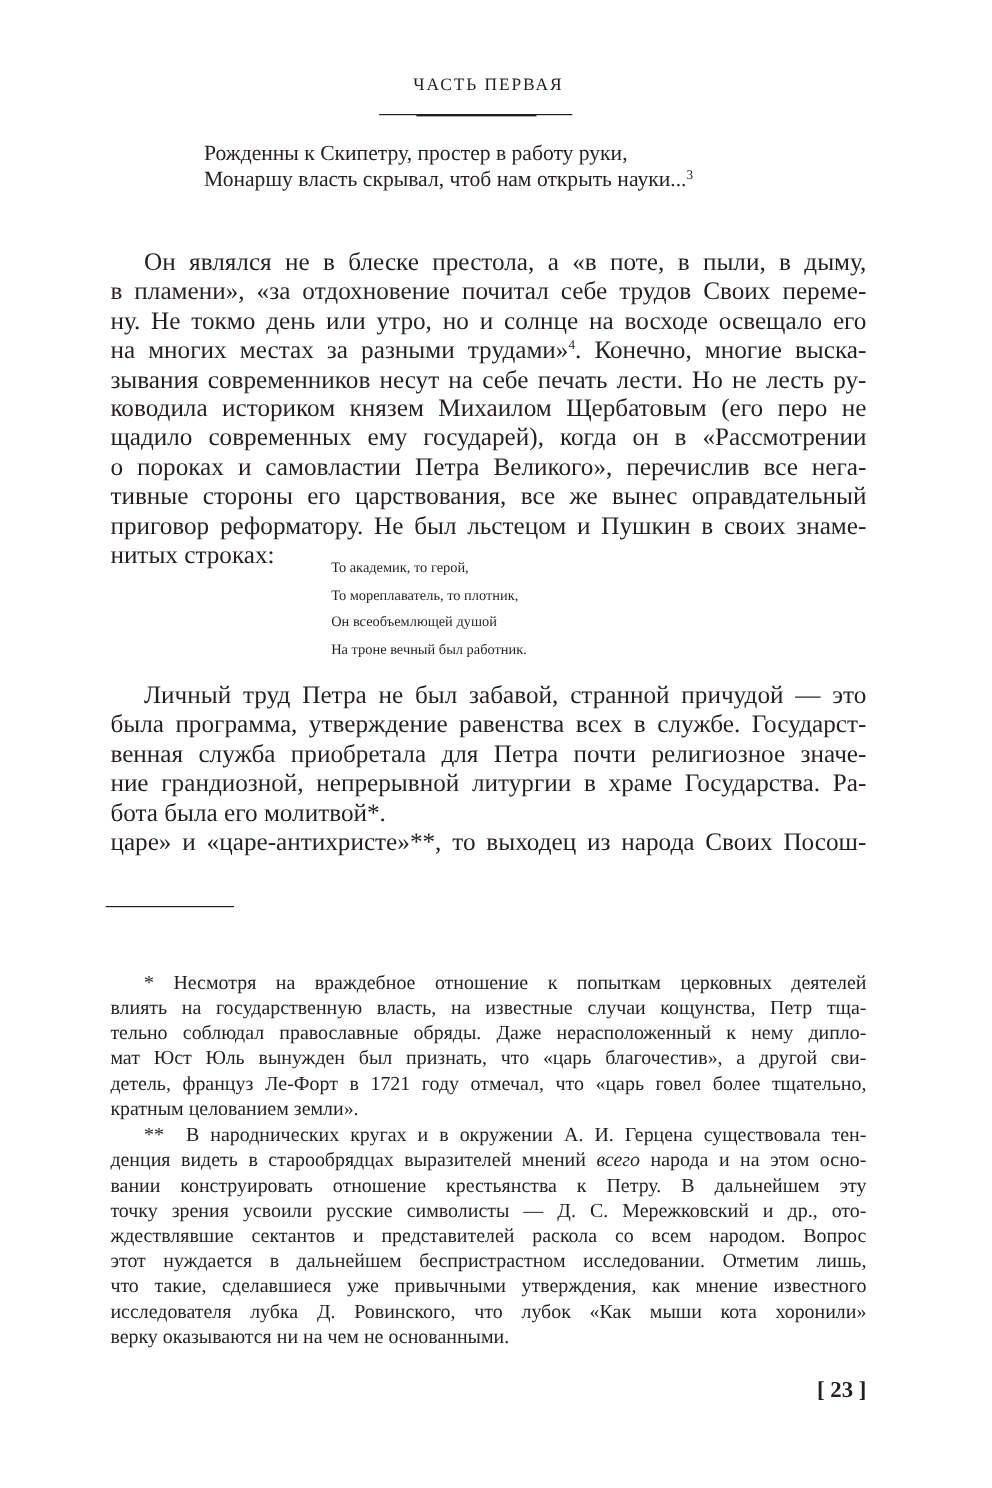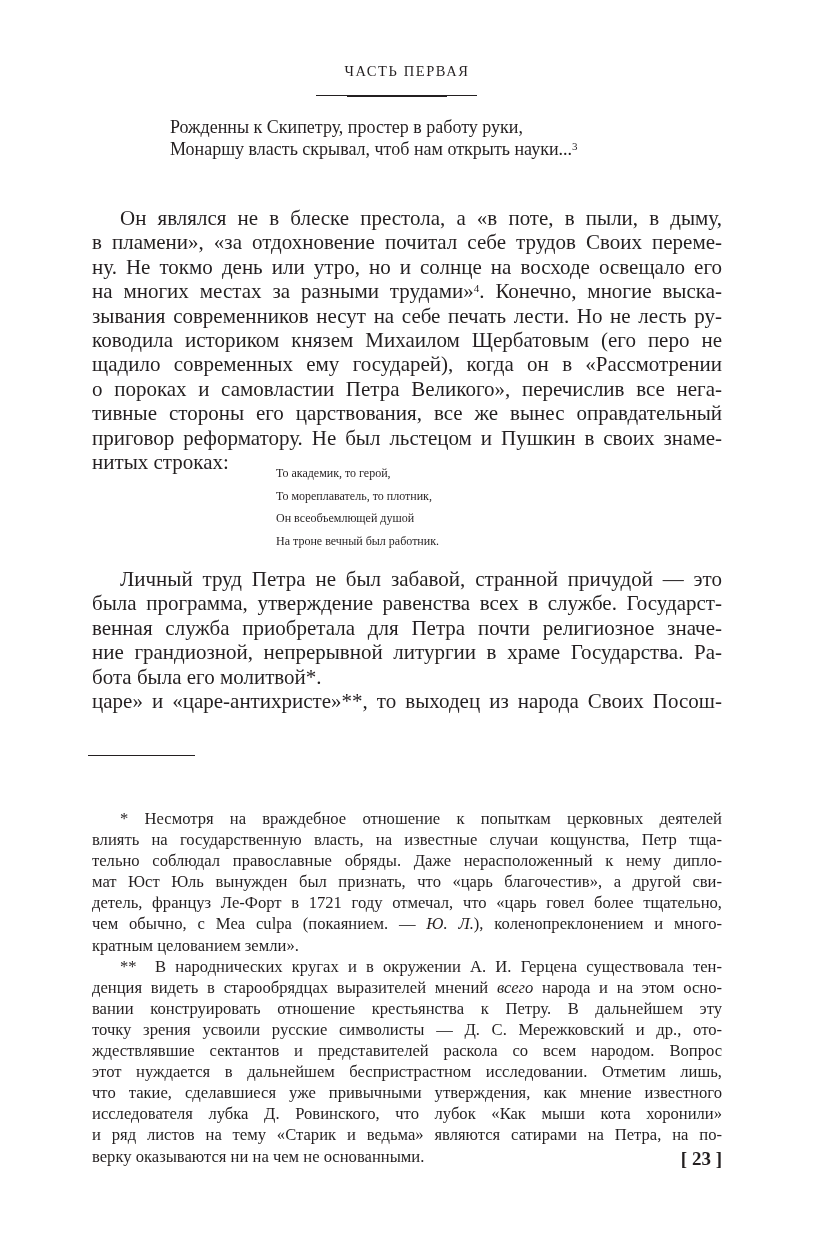--- a/index.html
+++ b/index.html
@@ -72,31 +72,29 @@
 
   <div class="fn-rule"></div>
 
   <div class="footnotes">
     <div class="fn">
       <span class="line" style="padding-left:28px;"><span>*</span>&nbsp;<span>Несмотря на враждебное отношение к попыткам церковных деятелей</span></span>
       <span class="line">влиять на государственную власть, на известные случаи кощунства, Петр тща-</span>
       <span class="line">тельно соблюдал православные обряды. Даже нерасположенный к нему дипло-</span>
       <span class="line">мат Юст Юль вынужден был признать, что «царь благочестив», а другой сви-</span>
       <span class="line">детель, француз Ле-Форт в 1721 году отмечал, что «царь говел более тщательно,</span>
-      <span class="line"><span>чем обычно, с Mea culpa (покаянием. — </span><i>Ю. Л.</i><span>), коленопреклонением и много-</span></span>
       <span class="line last">кратным целованием земли».</span>
     </div>
     <div class="fn">
       <span class="line" style="padding-left:28px;"><span>**</span>&nbsp;&nbsp;<span>В народнических кругах и в окружении А. И. Герцена существовала тен-</span></span>
       <span class="line"><span>денция видеть в старообрядцах выразителей мнений </span><i>всего</i><span> народа и на этом осно-</span></span>
       <span class="line">вании конструировать отношение крестьянства к Петру. В дальнейшем эту</span>
       <span class="line">точку зрения усвоили русские символисты — Д. С. Мережковский и др., ото-</span>
       <span class="line">ждествлявшие сектантов и представителей раскола со всем народом. Вопрос</span>
       <span class="line">этот нуждается в дальнейшем беспристрастном исследовании. Отметим лишь,</span>
       <span class="line">что такие, сделавшиеся уже привычными утверждения, как мнение известного</span>
       <span class="line">исследователя лубка Д. Ровинского, что лубок «Как мыши кота хоронили»</span>
-      <span class="line">и ряд листов на тему «Старик и ведьма» являются сатирами на Петра, на по-</span>
       <span class="line last">верку оказываются ни на чем не основанными.</span>
     </div>
   </div>
 
   <div class="pagenum">[ 23 ]</div>
 </div>
 
 </body></html>

